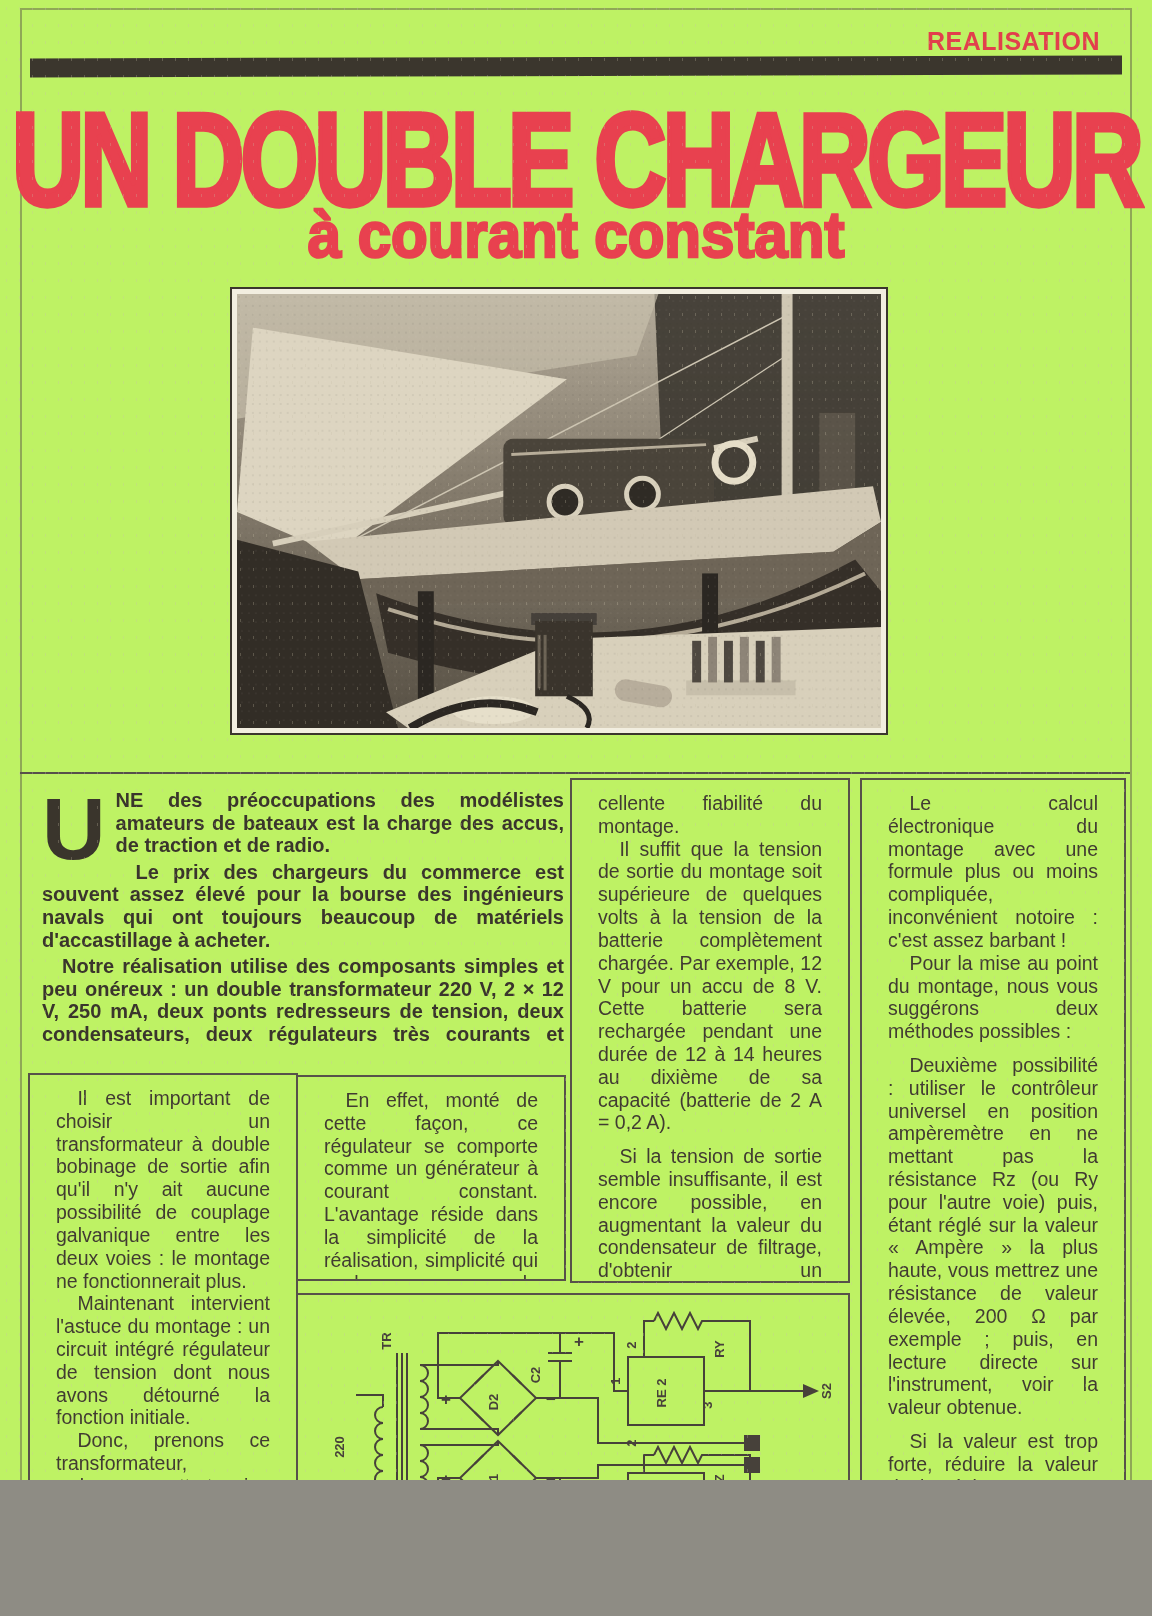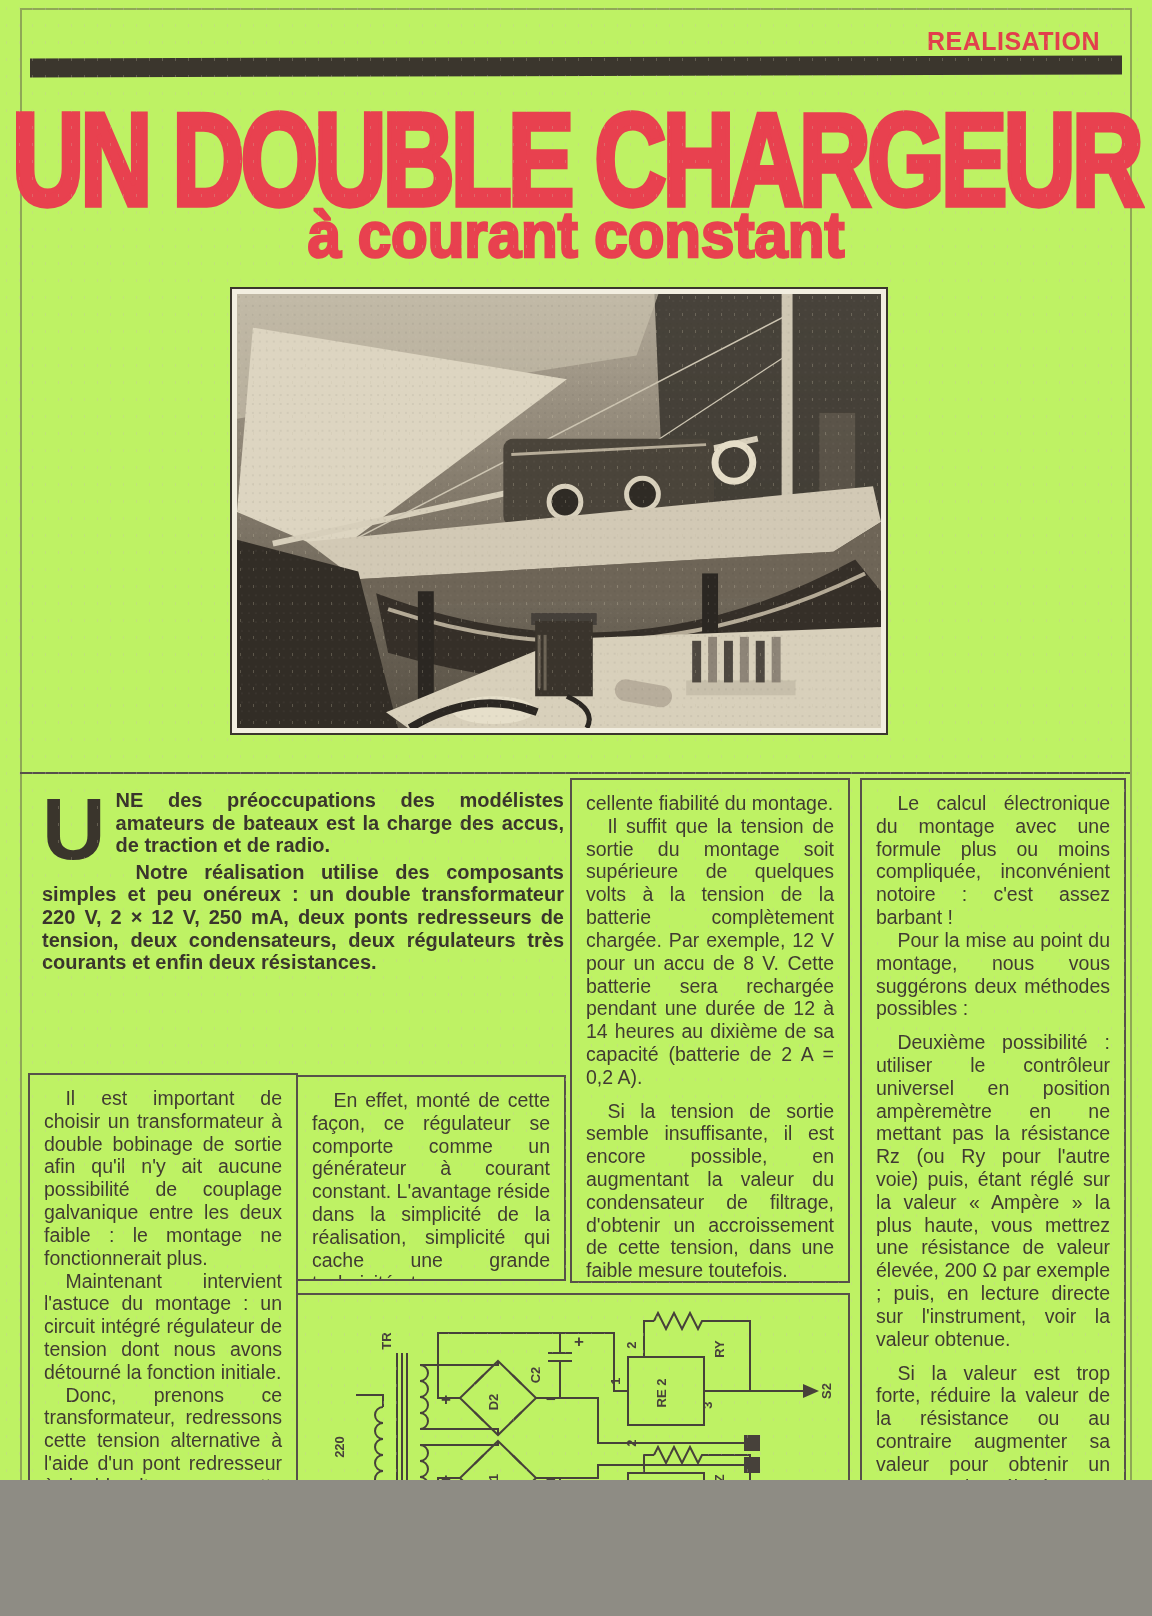--- a/index.html
+++ b/index.html
@@ -46,21 +46,21 @@
   }
   .dropcap{
     float:left; font-size:88px; line-height:.78; font-weight:bold;
     margin:6px 10px 0 0; color:#3a352c;
   }
   .intro p{margin:0 0 4px 0;}
   .intro p.ind{text-indent:1.0em;}
 
   .colbox{
     position:absolute; border:2px solid #57514a; box-sizing:border-box;
-    padding:12px 14px; font-size:19.5px; line-height:1.17; text-align:justify;
+    padding:12px 26px; font-size:19.5px; line-height:1.17; text-align:justify;
     overflow:hidden; color:#413b32;
   }
   .colbox p{margin:0;}
   .colbox p.ind{text-indent:1.1em;}
   .colbox p.gap{margin-top:11px;}
 
   .figbox{
     position:absolute; left:296px; top:1293px; width:554px; height:279px;
     border:2px solid #57514a; box-sizing:border-box; background:transparent;
   }
@@ -148,38 +148,39 @@
       <path d="M174,438 Q240,398 302,422" fill="none" stroke="#2b2722" stroke-width="8"></path>
       <path d="M332,406 Q362,420 352,438" fill="none" stroke="#2b2722" stroke-width="5"></path>
       <rect x="0" y="0" width="648" height="438" fill="url(#grain)"></rect>
     </svg>
   </div>
 
   <div class="hrule"></div>
 
   <div class="intro">
     <p><span class="dropcap">U</span><span>NE des préoccupations des modélistes amateurs de bateaux est la charge des accus, de traction et de radio.</span></p>
+    <p class="ind">Le prix des chargeurs du commerce est souvent assez élevé pour la bourse des ingénieurs navals qui ont toujours beaucoup de matériels d'accastillage à acheter.</p>
     <p class="ind">Notre réalisation utilise des composants simples et peu onéreux : un double transformateur 220 V, 2 × 12 V, 250 mA, deux ponts redresseurs de tension, deux condensateurs, deux régulateurs très courants et enfin deux résistances.</p>
   </div>
 
   <div class="colbox" style="left:570px; top:778px; width:280px; height:505px;">
     <p>cellente fiabilité du montage.</p>
     <p class="ind">Il suffit que la tension de sortie du montage soit supérieure de quelques volts à la tension de la batterie complètement chargée. Par exemple, 12 V pour un accu de 8 V. Cette batterie sera rechargée pendant une durée de 12 à 14 heures au dixième de sa capacité (batterie de 2 A = 0,2 A).</p>
     <p class="ind gap">Si la tension de sortie semble insuffisante, il est encore possible, en augmentant la valeur du condensateur de filtrage, d'obtenir un accroissement de cette tension, dans une faible mesure toutefois.</p>
   </div>
 
   <div class="colbox" style="left:860px; top:778px; width:266px; height:790px;">
     <p class="ind">Le calcul électronique du montage avec une formule plus ou moins compliquée, inconvénient notoire : c'est assez barbant !</p>
     <p class="ind">Pour la mise au point du montage, nous vous suggérons deux méthodes possibles :</p>
     <p class="ind gap">Deuxième possibilité : utiliser le contrôleur universel en position ampèremètre en ne mettant pas la résistance Rz (ou Ry pour l'autre voie) puis, étant réglé sur la valeur « Ampère » la plus haute, vous mettrez une résistance de valeur élevée, 200 Ω par exemple ; puis, en lecture directe sur l'instrument, voir la valeur obtenue.</p>
     <p class="ind gap">Si la valeur est trop forte, réduire la valeur de la résistance ou au contraire augmenter sa valeur pour obtenir un courant plus élevé. Avec des résistances normales d'un demi watt, cela va chauffer, mais aucune importance car nous ne conserverons cette résistance que pour l'étalonnage. La valeur finale étant</p>
   </div>
 
   <div class="colbox" style="left:28px; top:1073px; width:270px; height:498px;">
-    <p class="ind">Il est important de choisir un transformateur à double bobinage de sortie afin qu'il n'y ait aucune possibilité de couplage galvanique entre les deux faible : le montage ne fonctionnerait plus.</p>
+    <p class="ind">Il est important de choisir un transformateur à double bobinage de sortie afin qu'il n'y ait aucune possibilité de couplage galvanique entre les deux voies : le montage ne fonctionnerait plus.</p>
     <p class="ind">Maintenant intervient l'astuce du montage : un circuit intégré régulateur de tension dont nous avons détourné la fonction initiale.</p>
     <p class="ind">Donc, prenons ce transformateur, redressons cette tension alternative à l'aide d'un pont redresseur à double alternance ; cette tension redressée sera ensuite filtrée par un condensateur.</p>
   </div>
 
   <div class="colbox" style="left:296px; top:1075px; width:270px; height:206px;">
     <p class="ind">En effet, monté de cette façon, ce régulateur se comporte comme un générateur à courant constant. L'avantage réside dans la simplicité de la réalisation, simplicité qui cache une grande technicité et une ex-</p>
   </div>
 
   <div class="figbox">
     <svg class="schem" viewBox="0 0 550 275">

